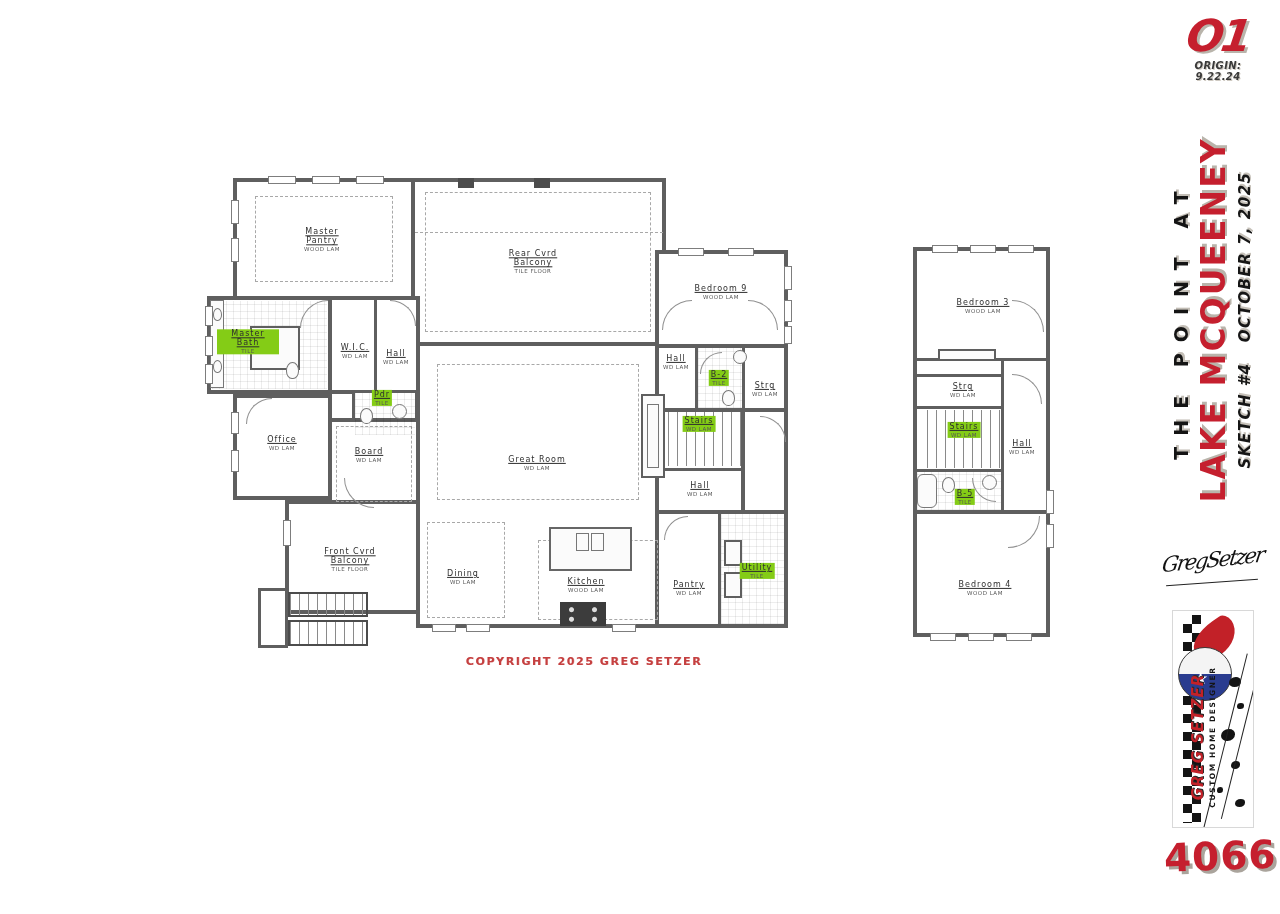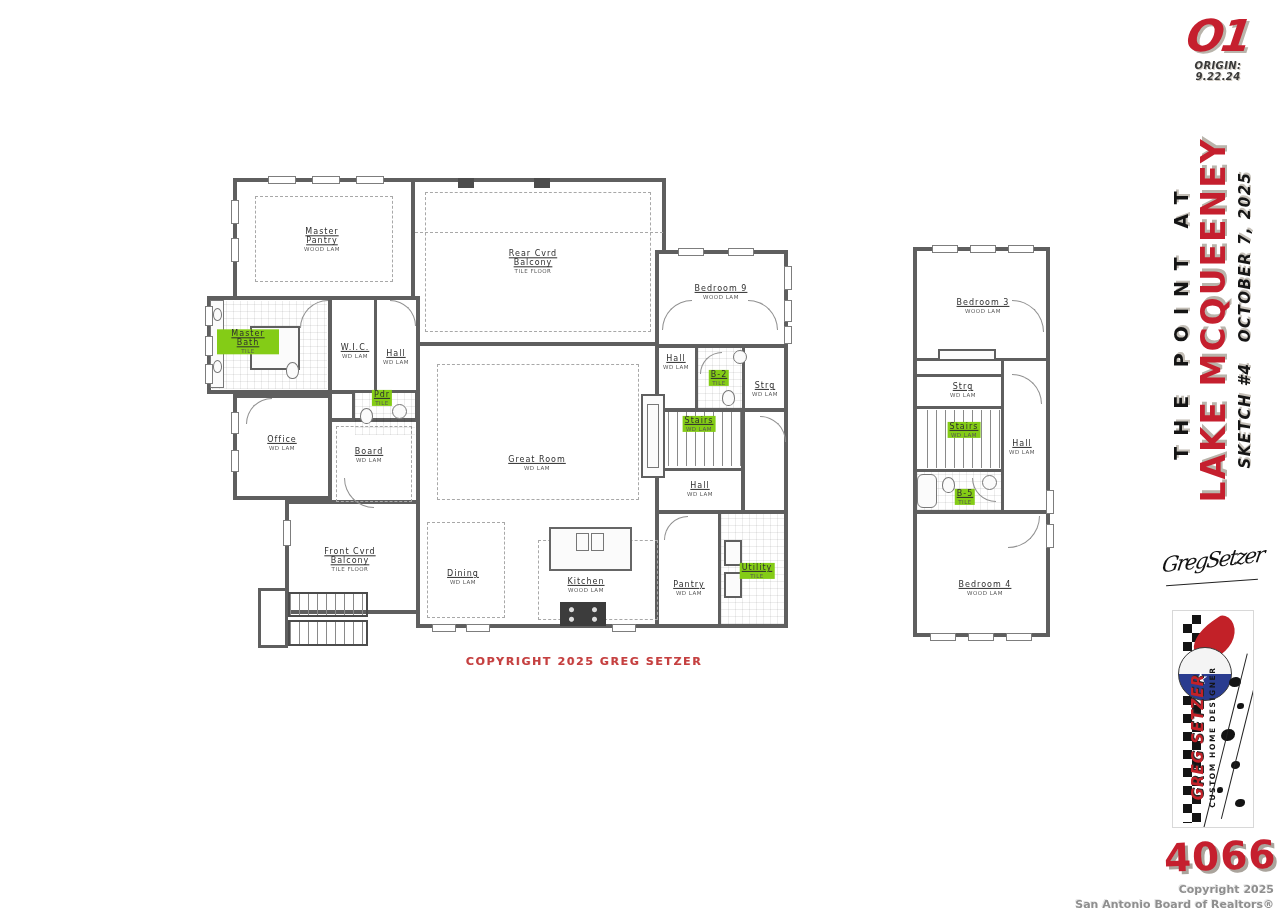--- a/index.html
+++ b/index.html
@@ -346,18 +346,14 @@
     <div class="bvt">
       <div class="bvt1">GREG SETZER</div>
       <div class="bvt2">CUSTOM HOME DESIGNER</div>
     </div>
   </div>
 
   <div class="pnum">4066</div>
 
   <div class="plancopy">COPYRIGHT 2025 GREG SETZER</div>
 
-  <div class="foot">
-    <div>Copyright 2025</div>
-    <div>San Antonio Board of Realtors®</div>
-  </div>
 
 </div>
 
 </body></html>

